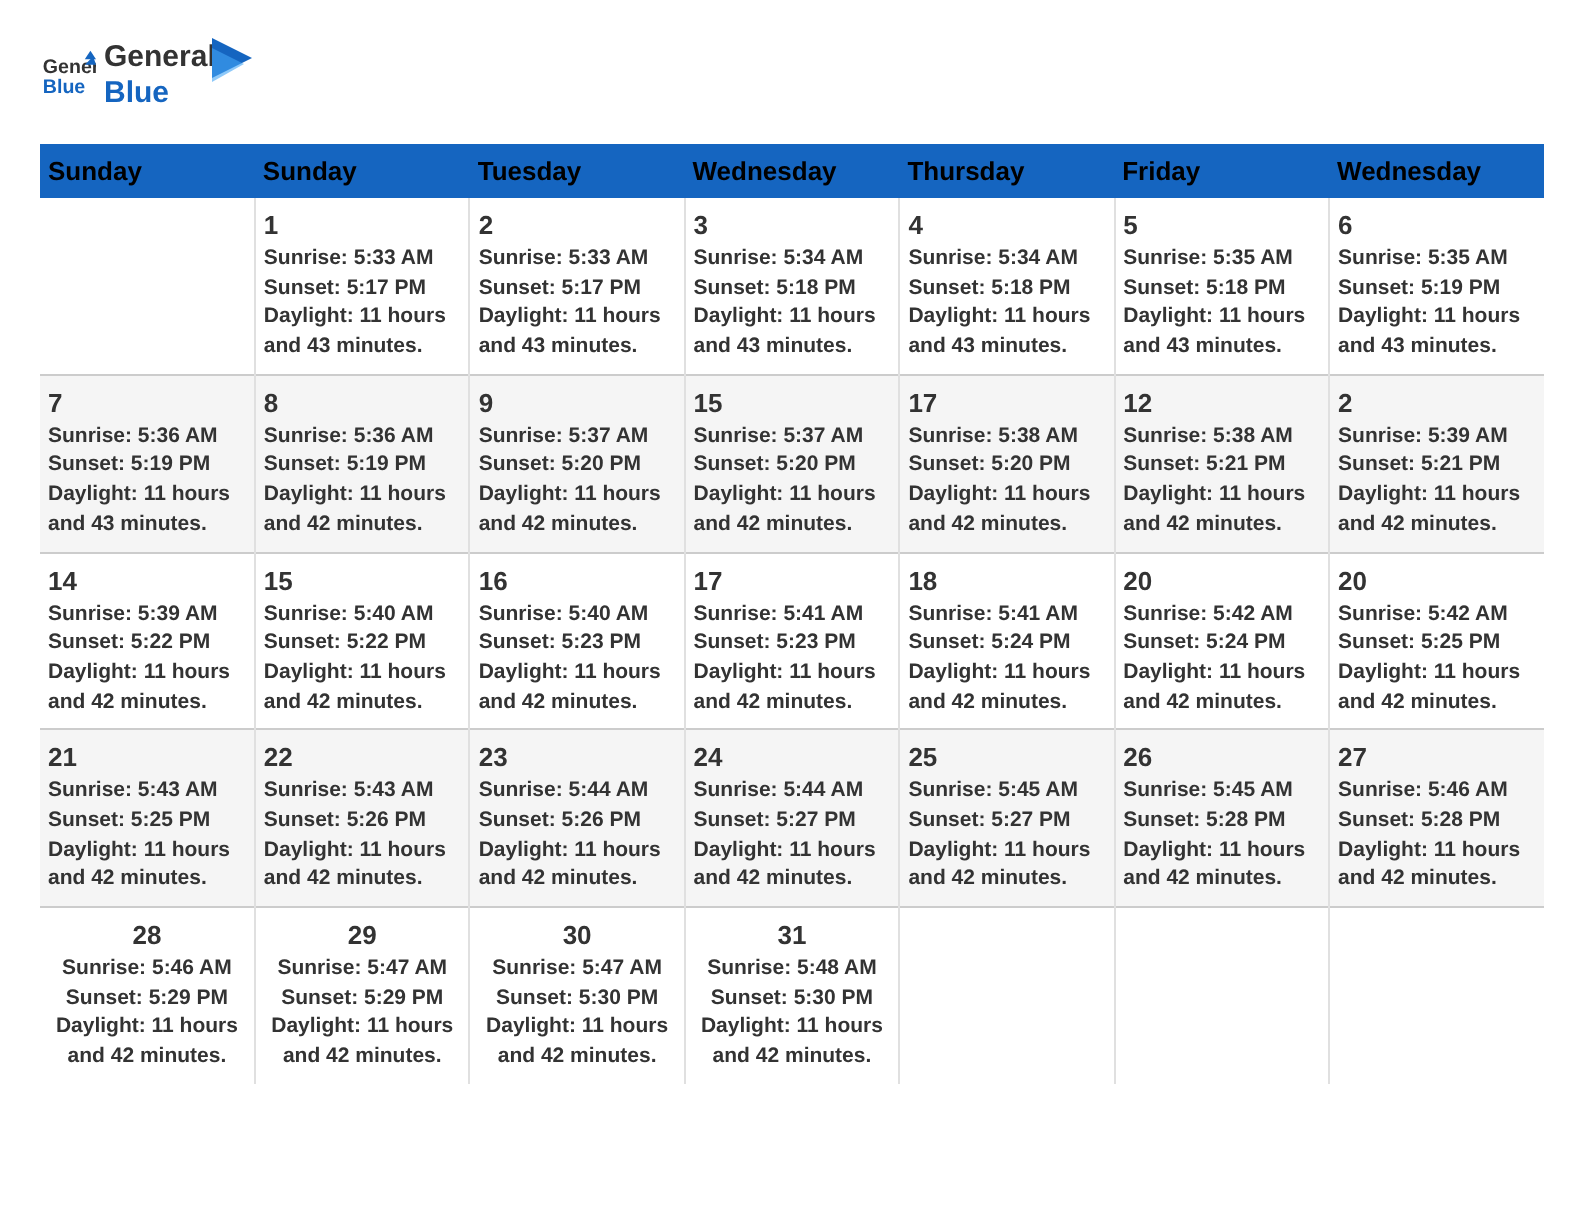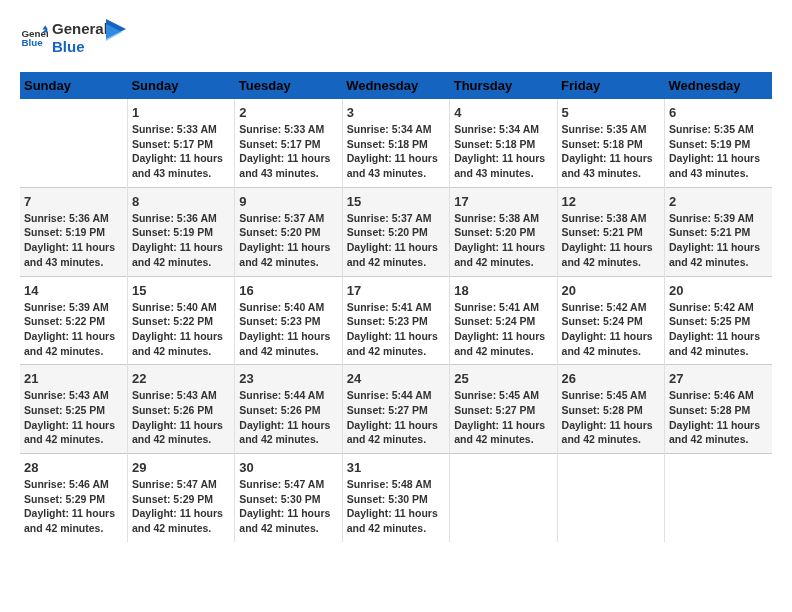--- a/index.html
+++ b/index.html
@@ -48,20 +48,21 @@
       padding: 6px 4px;
       text-align: left;
       font-size: 13px;
       font-weight: bold;
     }
     tbody tr {
       border-bottom: 1px solid #ccc;
     }
     tbody tr:last-child {
       border-bottom: none;
+      text-align: center;
     }
     td {
       vertical-align: top;
       padding: 6px 4px;
       border-right: 1px solid #e0e0e0;
       width: 14.28%;
       min-height: 80px;
     }
     td:last-child {
       border-right: none;

